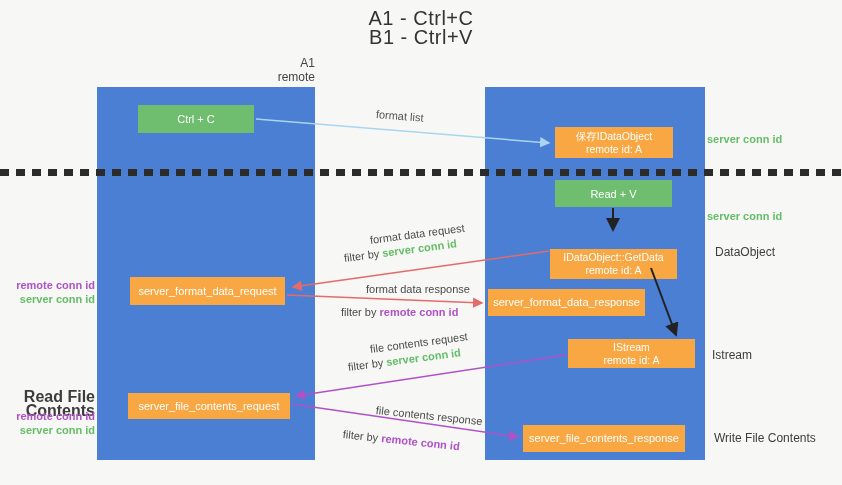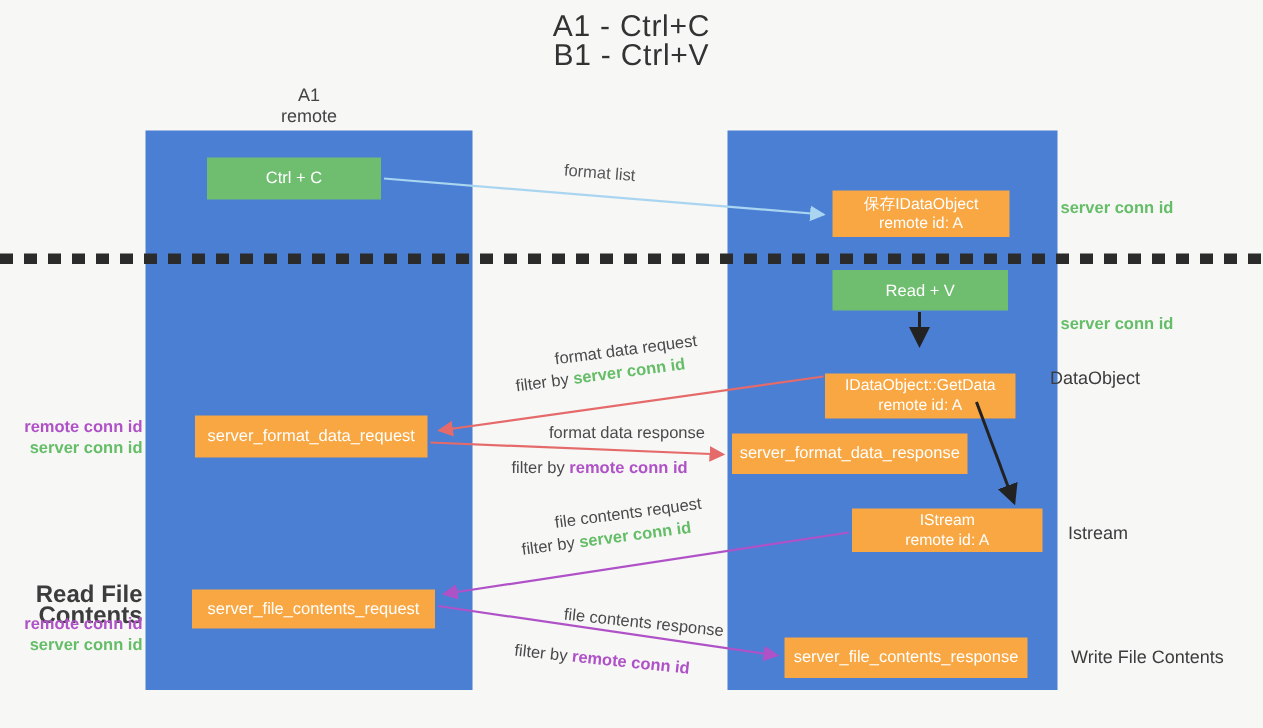--- a/index.html
+++ b/index.html
@@ -14,21 +14,21 @@
     overflow:hidden;
   }
   .title{
     position:absolute;left:0;top:9px;width:842px;
     text-align:center;
     font-size:20px;line-height:19px;color:#333;
     letter-spacing:0.5px;
   }
   .col-header{
     position:absolute;top:56px;
-    text-align:center;
+    text-align:right;
     font-size:12px;line-height:14px;color:#444;
   }
   .column{
     position:absolute;top:87px;height:373px;
     background:#4a7fd4;
   }
   .divider{
     position:absolute;left:0;top:169px;width:842px;height:7px;
     background:repeating-linear-gradient(90deg,#2b2b2b 0 9px,transparent 9px 16px);
     z-index:3;
@@ -164,21 +164,21 @@
   </div>
 
   <div class="lbl rot-dn" style="left:376px;top:404px;">file contents response</div>
   <div class="lbl rot-dn" style="left:343px;top:428px;">
     <span>filter by</span>
     <b class="purple">remote conn id</b>
   </div>
 
   <div class="lbl side-green" style="left:707px;top:133px;">server conn id</div>
   <div class="lbl side-green" style="left:707px;top:210px;">server conn id</div>
-  <div class="lbl side-dark" style="left:700px;top:245px;font-size:12px;">DataObject</div>
+  <div class="lbl side-dark" style="left:715px;top:245px;font-size:12px;">DataObject</div>
   <div class="lbl side-dark" style="left:712px;top:348px;font-size:12px;">Istream</div>
   <div class="lbl side-dark" style="left:714px;top:431px;font-size:12px;">Write File Contents</div>
 
   <div class="left-stack" style="top:278px;">
     <div class="side-purple">remote conn id</div>
     <div class="side-green">server conn id</div>
   </div>
   <div class="left-stack side-dark" style="top:390px;font-weight:bold;font-size:16px;">Read File Contents</div>
   <div class="left-stack" style="top:409px;">
     <div class="side-purple">remote conn id</div>

